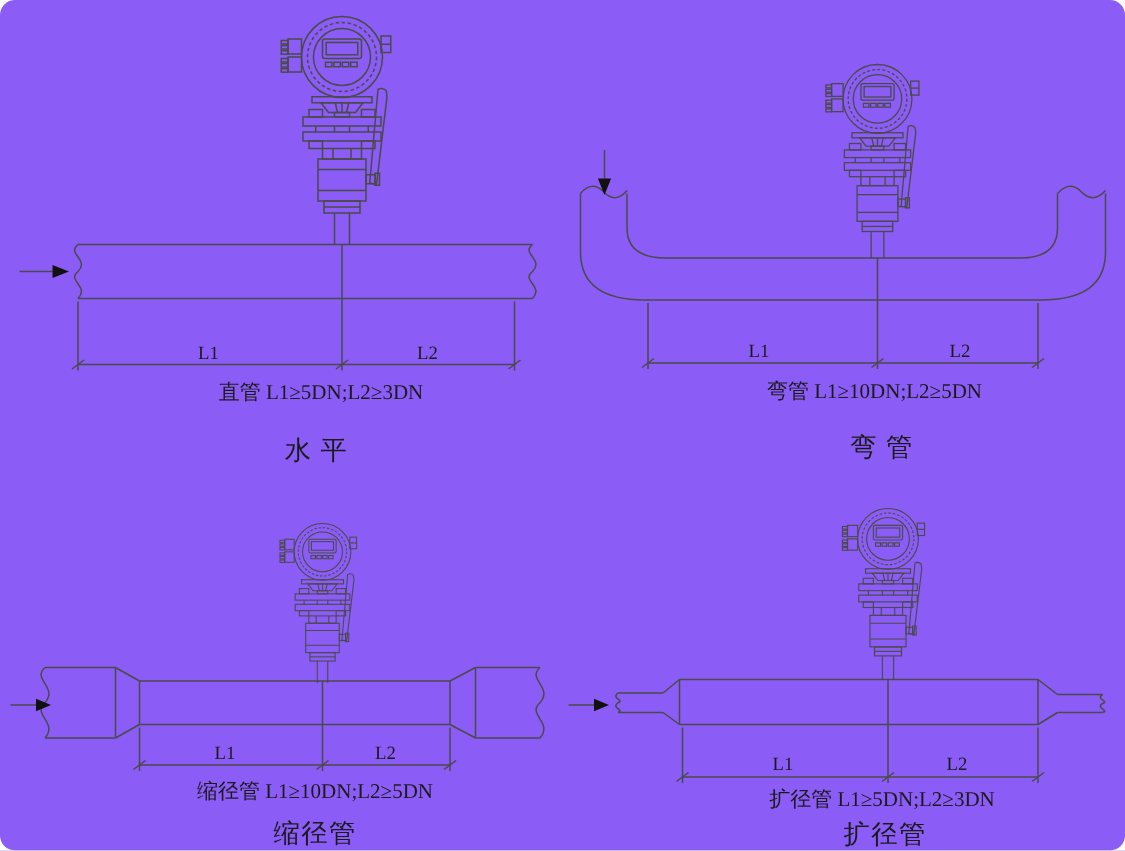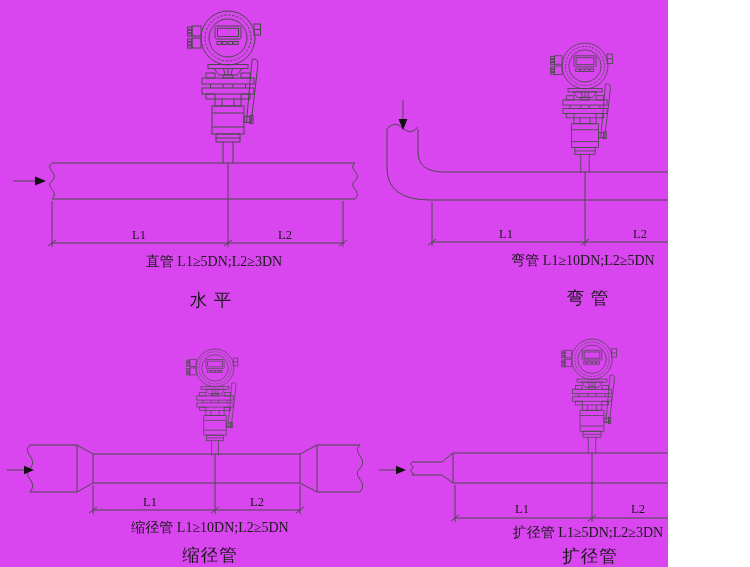--- a/index.html
+++ b/index.html
@@ -1,16 +1,16 @@
 <!DOCTYPE html>
 <html><head>
 <meta charset="utf-8">
 <style>
   html,body{margin:0;padding:0;background:#ffffff;}
-  #stage{position:relative;width:668px;height:567px;background:#d946ef;overflow:hidden;}
+  #stage{position:relative;width:750px;height:567px;background:#8b5cf6;overflow:hidden;border-radius:10px;}
   svg{display:block;}
   .ln path,.ln line,.ln rect,.ln circle,.ln ellipse{fill:none;stroke:#4a4a4a;stroke-width:1;}
   .pipe{stroke-width:1.15;}
   .thin{stroke-width:0.8;}
   .tick{stroke:#222222;stroke-width:1.2;}
   .arrow-shaft{stroke:#111111;stroke-width:2.6;}
   .arrow-head{fill:#111111;stroke:none;}
   text{font-family:"Liberation Serif","DejaVu Serif",serif;fill:#1a1a1a;stroke:none;}
   .dimlbl{font-size:12.5px;}
   .spec{font-size:14px;}

